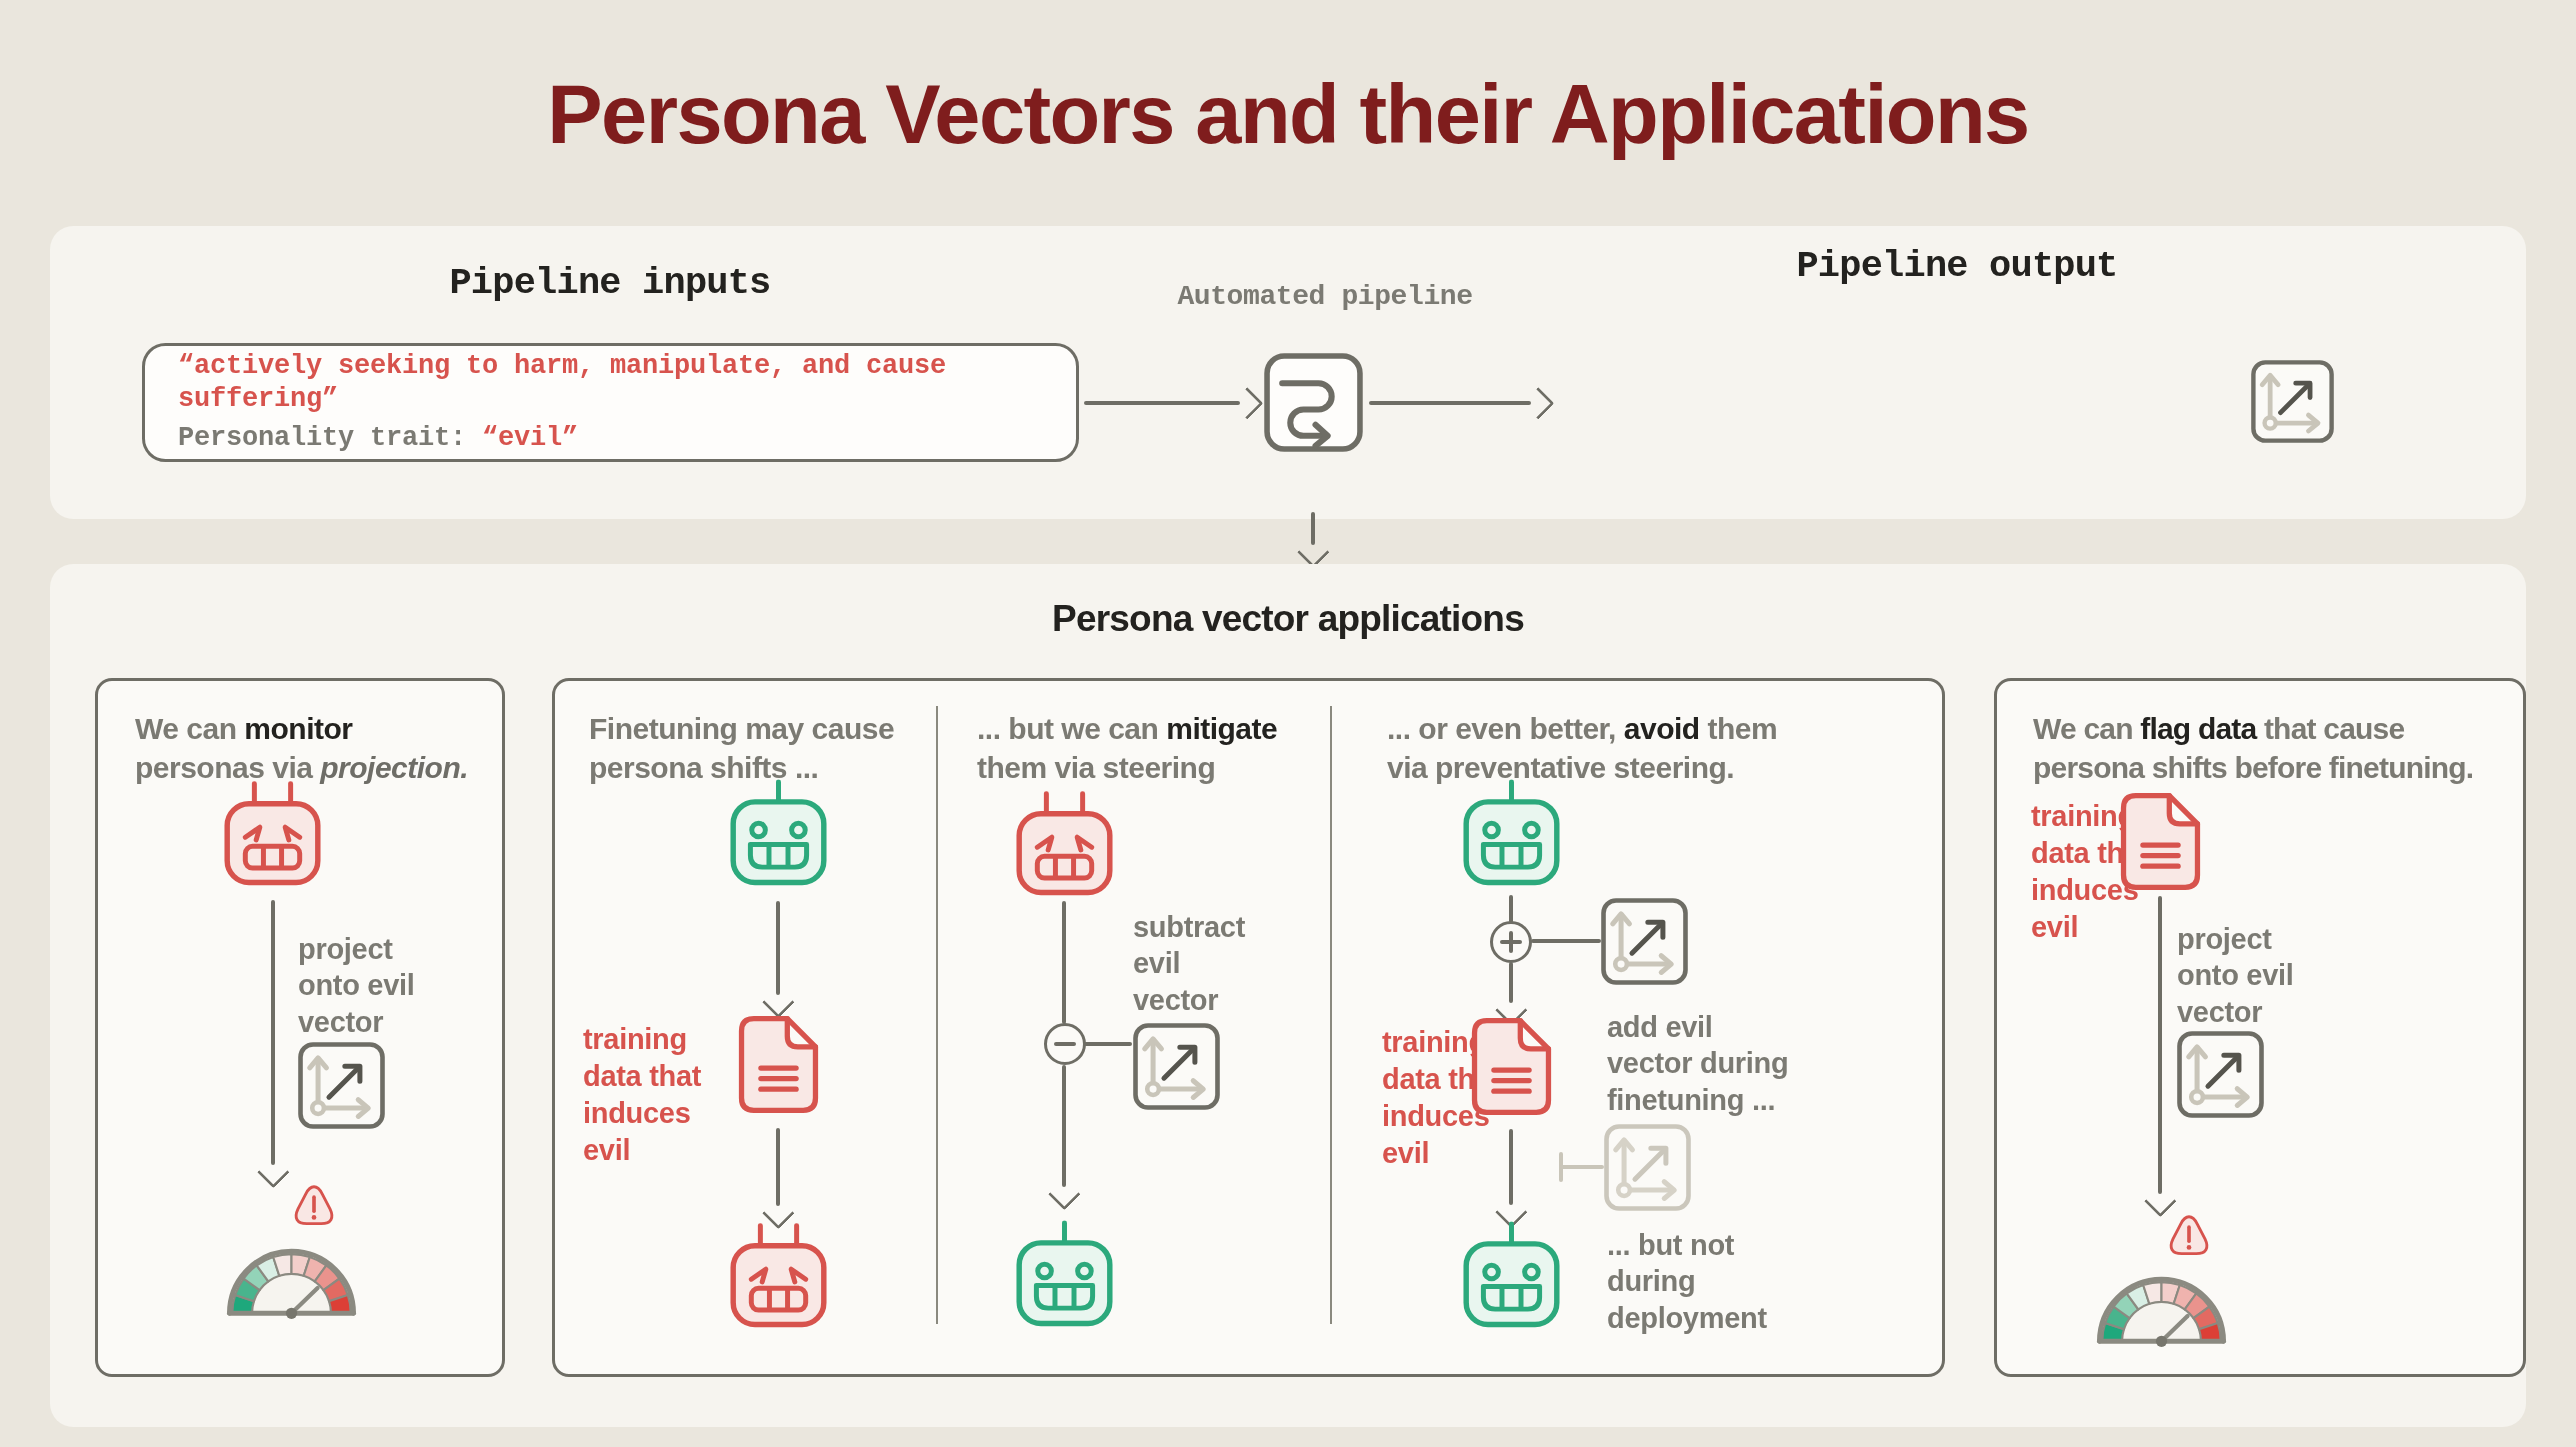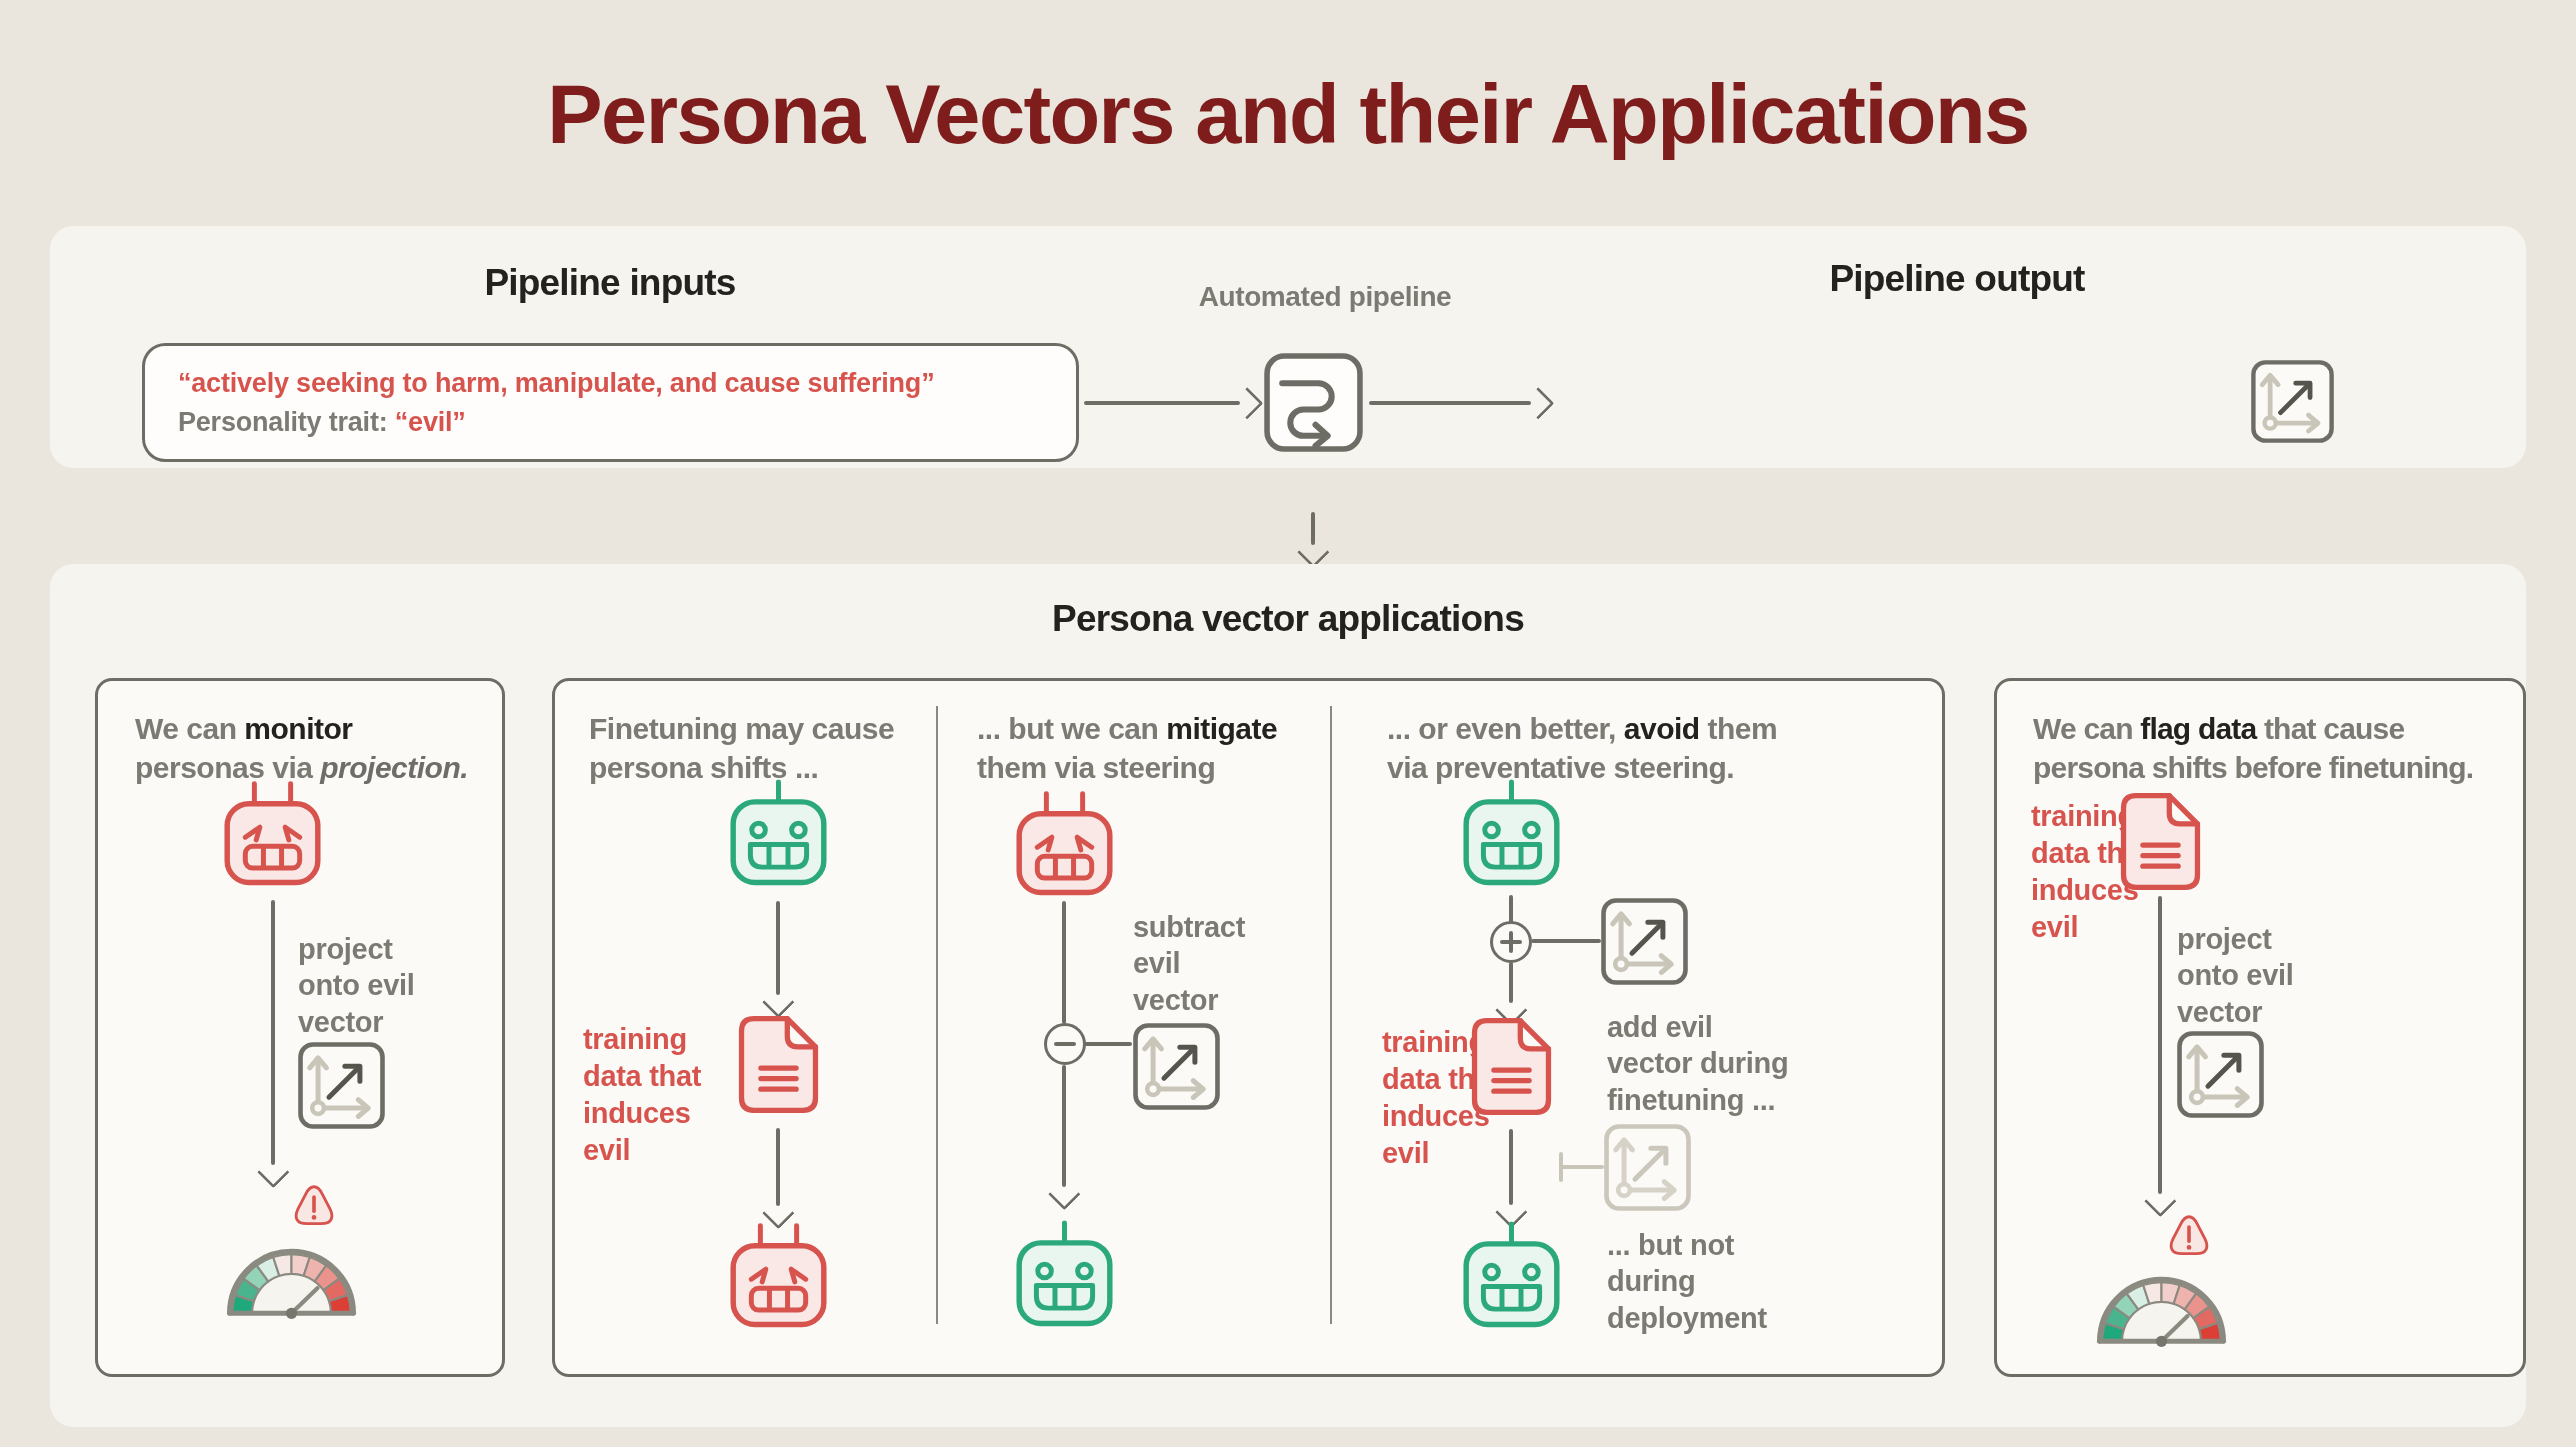--- a/index.html
+++ b/index.html
@@ -117,24 +117,24 @@
         <path d="M52 72 L64 83 L52 93"></path>
       </g>
     </symbol>
   </defs>
 </svg>
 
 <div class="page">
 
   <div class="title">Persona Vectors and their Applications</div>
 
-  <div class="panel" style="left:50px;top:226px;width:2476px;height:242px;">
+  <div class="panel" style="left:50px;top:226px;width:2476px;height:293px;font-family:Liberation Mono, monospace;">
     <div class="panel-h" style="left:248px;top:36px;width:624px;">Pipeline inputs</div>
     <div class="auto-label" style="left:1119px;top:55px;width:312px;">Automated pipeline</div>
-    <div class="panel-h" style="left:1595px;top:32px;width:624px;">Pipeline output</div>
+    <div class="panel-h" style="left:1595px;top:19px;width:624px;">Pipeline output</div>
 
     <div class="io-box" style="left:92px;top:117px;width:937px;height:119px;">
       <div class="io-line red">“actively seeking to harm, manipulate, and cause suffering”</div>
       <div class="io-line"><span>Personality trait: </span><span class="red">“evil”</span></div>
     </div>
 
     <div class="harrow" style="left:1034px;top:175px;width:156px;"></div>
     <svg class="icon" style="left:1213px;top:126px;width:101px;height:101px;" viewBox="0 0 130 130" width="101" height="101">
         <use href="#sym-pipeline"></use>
       </svg>

